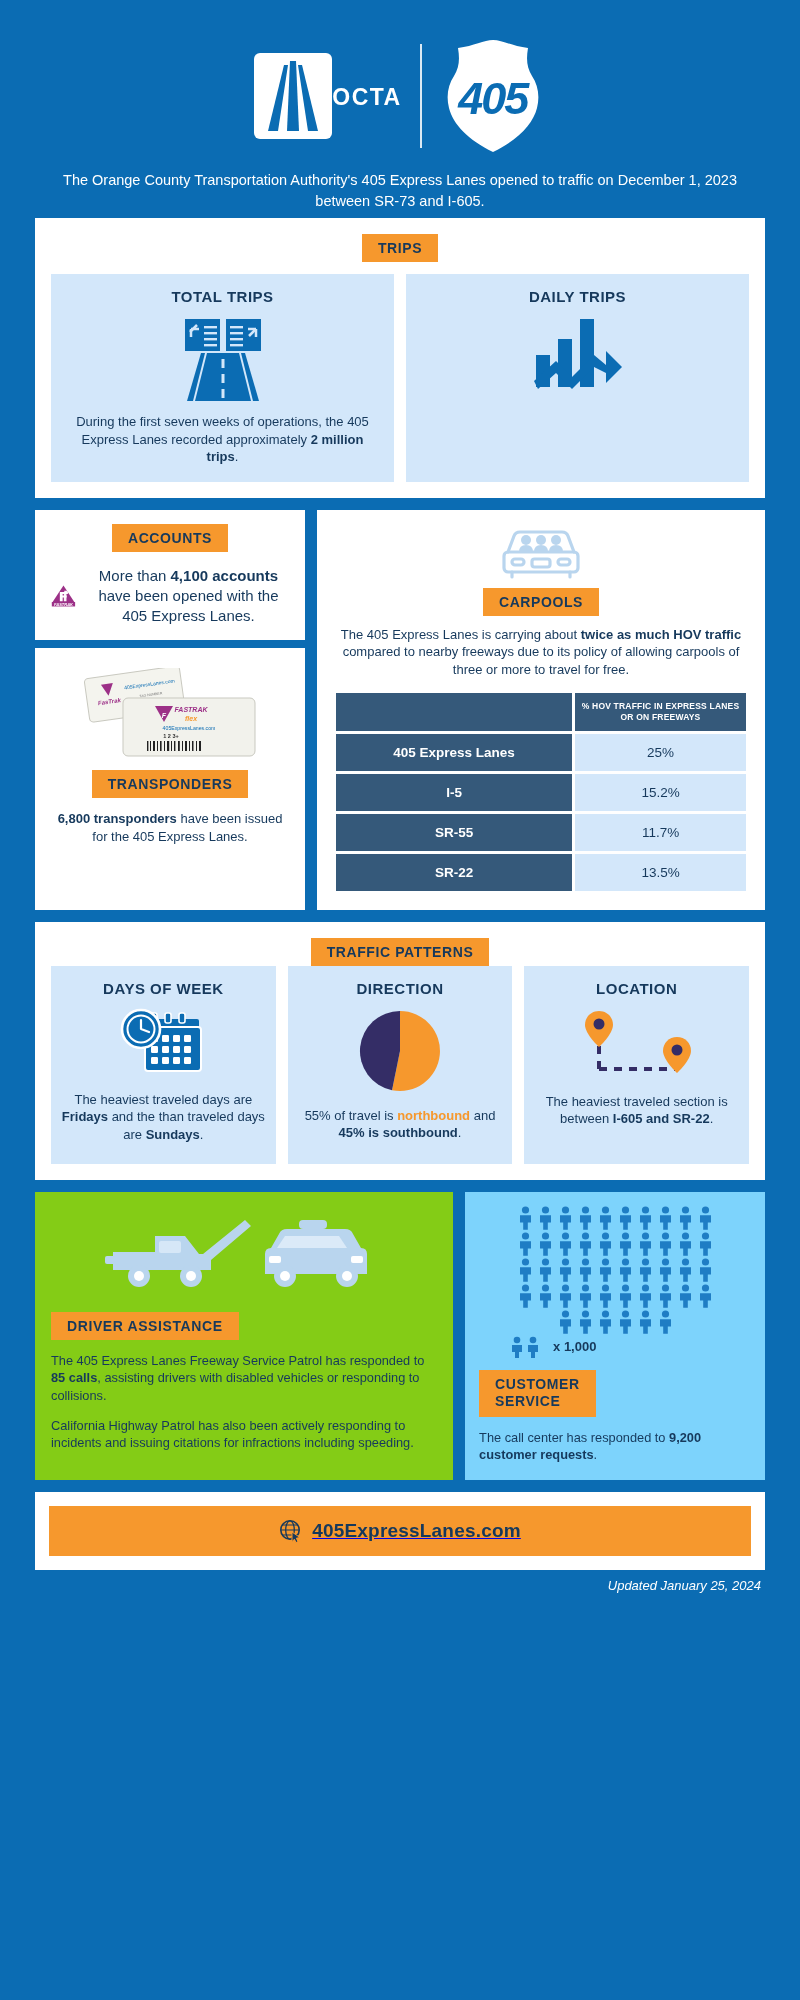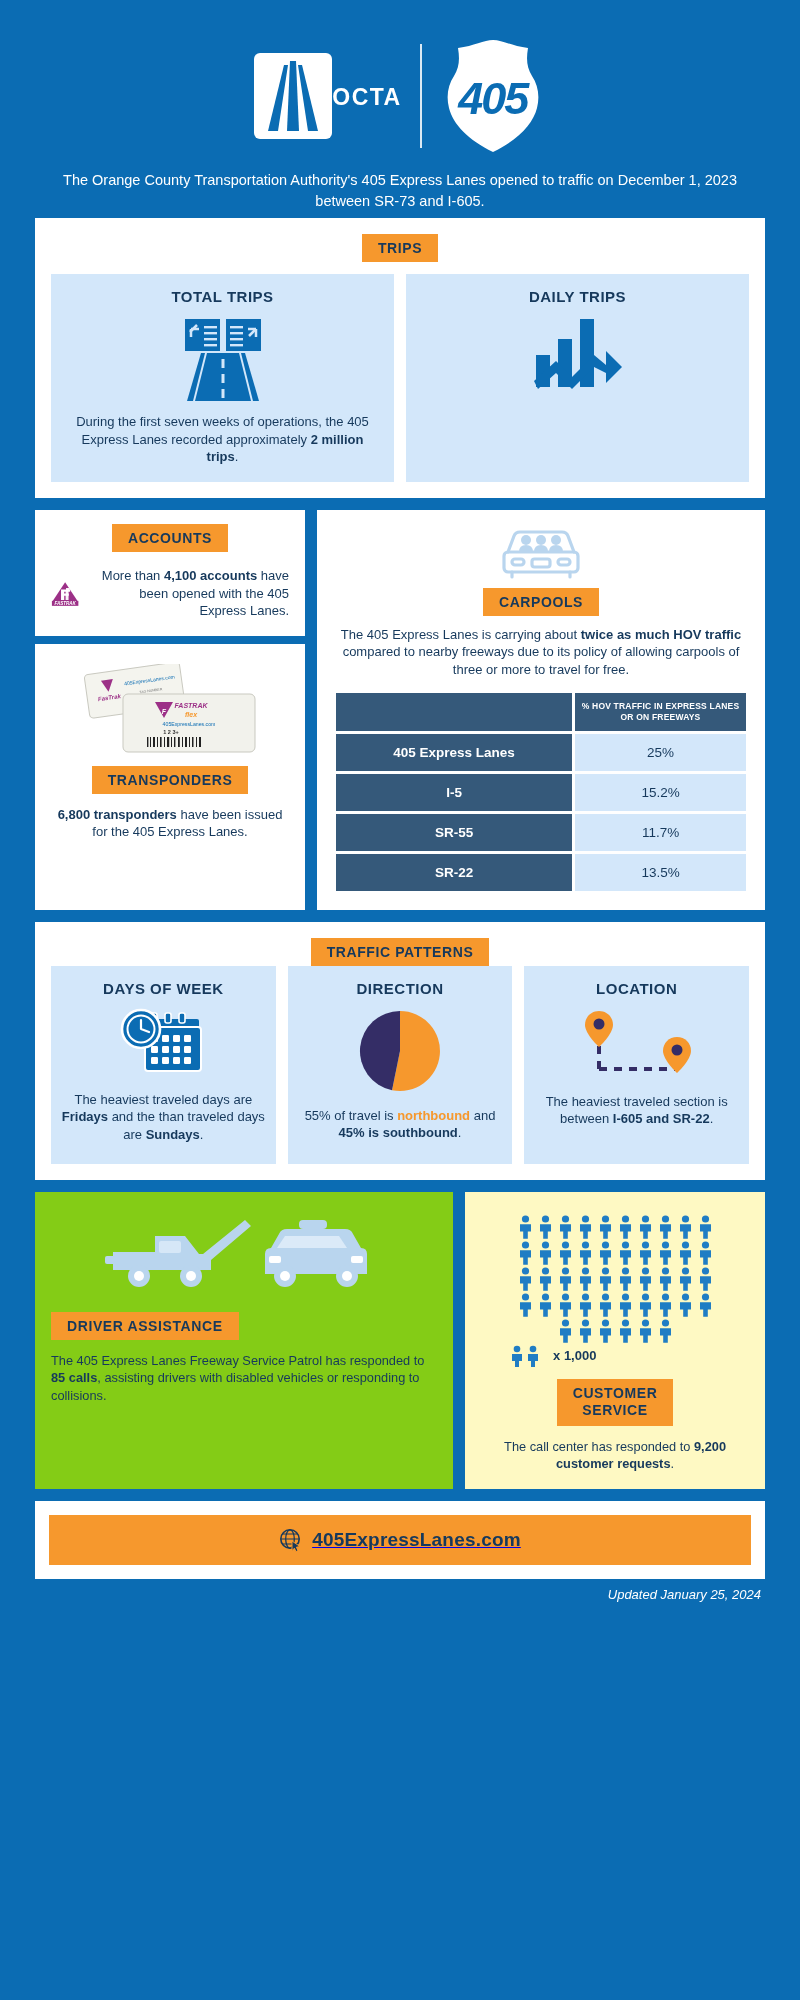--- a/index.html
+++ b/index.html
@@ -50,21 +50,21 @@
   
   .icon-wrap { display: flex; justify-content: center; align-items: center; margin: 10px 0 12px; }
 
   
   .band { display: flex; gap: 12px; margin-bottom: 12px; align-items: stretch; }
   .band-left { width: 270px; display: flex; flex-direction: column; gap: 8px; }
   .band-right { flex: 1; background: #fff; padding: 14px 16px 16px; text-align: center; }
   .pan { background: #fff; padding: 14px 16px; }
 
   .acct-row { display: flex; align-items: center; gap: 12px; margin-top: 14px; }
-  .acct-text { font-size: 13px; line-height: 1.35; text-align: right; }
+  .acct-text { font-size: 15px; line-height: 1.35; text-align: center; }
 
   
   table { width: 100%; border-collapse: separate; border-spacing: 3px; margin-top: 12px; }
   th.lbl, td.lbl {
     background: #35597a; color: #fff; font-weight: bold; font-size: 13.5px;
     text-align: center; padding: 11px 4px; width: 58%;
   }
   th.hdr {
     background: #35597a; color: #fff; font-weight: bold; font-size: 8.5px;
     line-height: 1.25; text-align: center; padding: 8px 6px; letter-spacing: .2px;
@@ -73,21 +73,21 @@
   td.val { background: #d3e7fa; color: #16395c; font-size: 13.5px; text-align: center; padding: 11px 4px; }
 
   
   .row3 { display: flex; gap: 12px; margin-top: 0; }
   .row3 > div { flex: 1; }
   .tp-card { background: #d3e7fa; padding: 14px 10px 16px; text-align: center; min-height: 198px; }
 
   
   .bottom { display: flex; gap: 12px; margin-bottom: 12px; }
   .bottom-left { flex: 1.42; background: #84cc16; padding: 16px; text-align: left; }
-  .bottom-right { flex: 1; background: #fef9c3; padding: 23px 14px 16px; text-align: center; }
+  .bottom-right { flex: 1; background: #7dd3fc; padding: 14px 14px 16px; }
   .body-p { font-size: 12.8px; line-height: 1.38; margin-top: 12px; }
 
   .people-grid { display: flex; flex-wrap: wrap; gap: 2px 3px; justify-content: center; max-width: 212px; margin: 0 auto; }
   .x1000 { display: flex; align-items: center; justify-content: flex-start; gap: 6px; max-width: 212px; margin: 2px auto 0; }
   .x1000-label { font-weight: bold; font-size: 13px; color: #16395c; }
 
   
   .footer-panel { background: #fff; padding: 14px; }
   .url-bar {
     background: #f6982d; padding: 13px; display: flex; align-items: center;
@@ -373,20 +373,21 @@
               <circle cx="186" cy="68" r="5" fill="#ffffff"></circle>
             <circle cx="248" cy="68" r="11"></circle>
               <circle cx="248" cy="68" r="5" fill="#ffffff"></circle>
             <rect x="170" y="48" width="12" height="7" rx="2" fill="#ffffff"></rect>
             <rect x="252" y="48" width="12" height="7" rx="2" fill="#ffffff"></rect>
           </g>
         </svg>
       </div>
       <span class="badge">DRIVER ASSISTANCE</span>
       <div class="body-p"><span>The 405 Express Lanes Freeway Service Patrol has responded to </span><b>85 calls</b><span>, assisting drivers with disabled vehicles or responding to collisions.</span></div>
+      <div class="body-p">California Highway Patrol has also been actively responding to incidents and issuing citations for infractions including speeding.</div>
     </div>
 
     <div class="bottom-right">
       <div class="people-grid">
           <svg width="17" height="24" viewBox="0 0 17 24">
             <g fill="#1f7dc4">
               <circle cx="8.5" cy="4" r="3.6"></circle>
               <path d="M3 9.2 h11 v7.4 h-3.2 v7.2 h-4.6 v-7.2 h-3.2 z"></path>
             </g>
           </svg>

